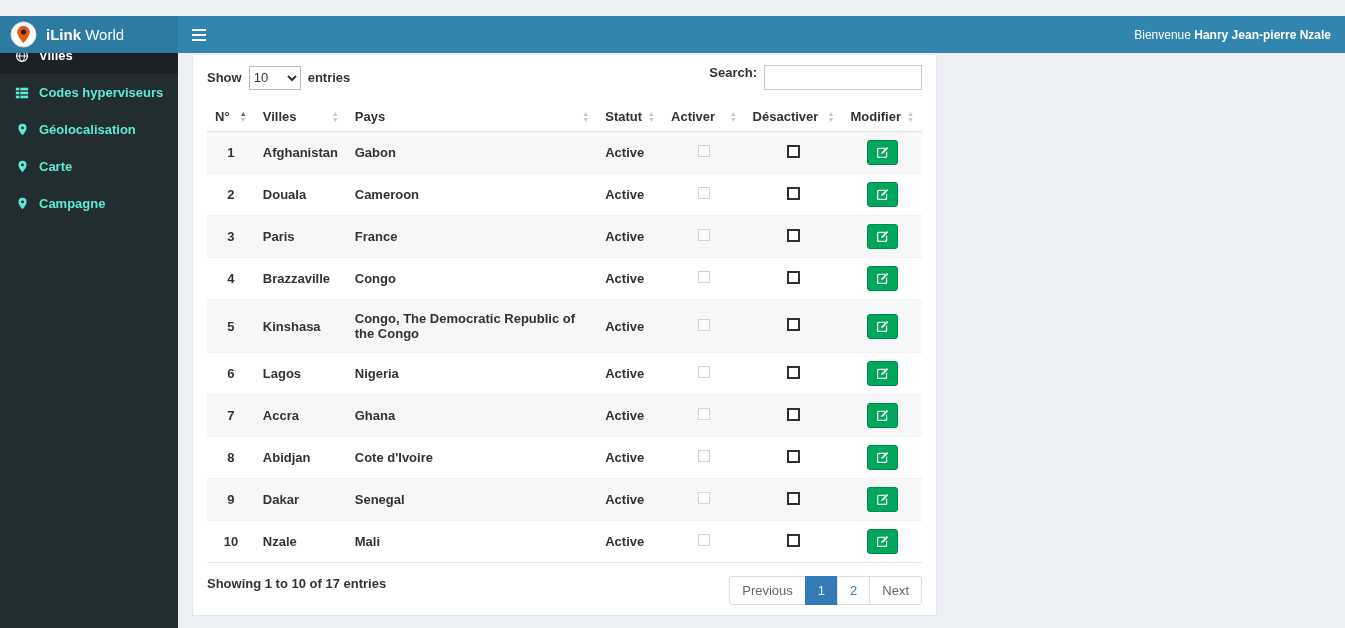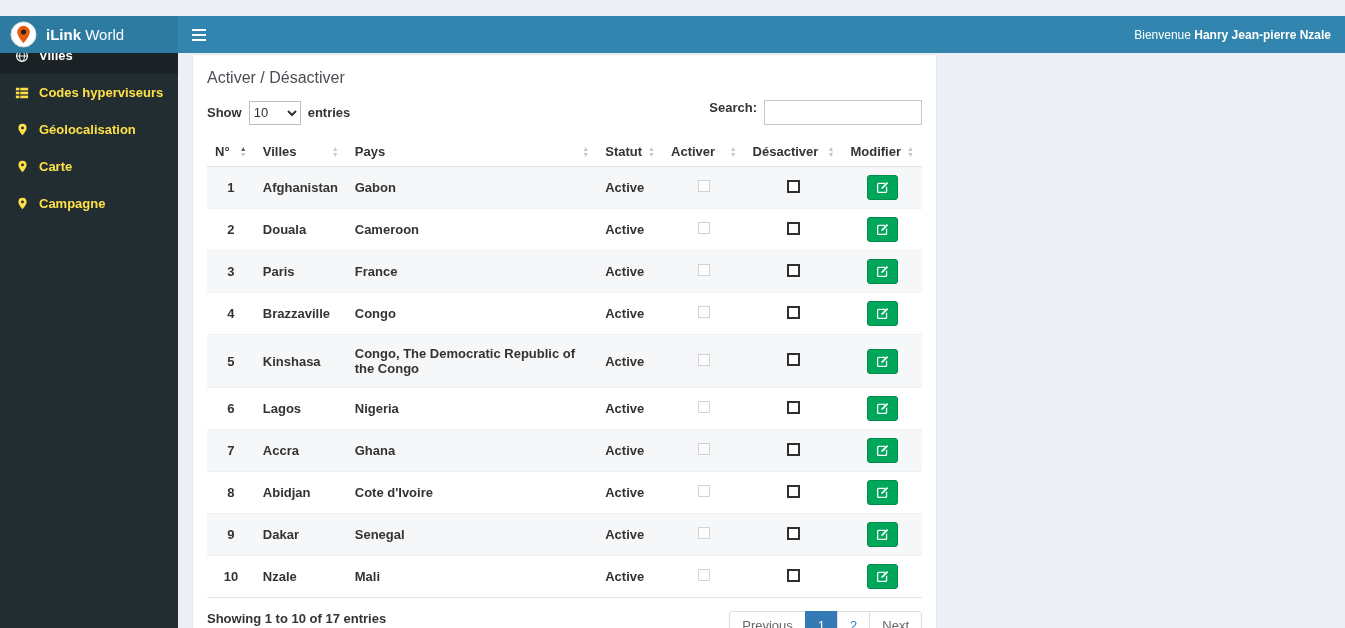--- a/index.html
+++ b/index.html
@@ -20,21 +20,21 @@
   .logo{display:inline-flex}
   .navbar{flex:1;background:var(--topbar);display:flex;align-items:center;justify-content:space-between}
   .hamburger{width:42px;height:37px;display:flex;flex-direction:column;justify-content:center;align-items:center;gap:3px;cursor:pointer}
   .hamburger span{width:14px;height:2px;background:#fff}
   .welcome{color:#fff;font-size:12px;padding-right:14px}
   .welcome b{font-weight:700}
 
   
   .sidebar{position:absolute;top:37px;left:0;bottom:0;width:178px;background:var(--sidebar-bg)}
   .sidebar ul{list-style:none;margin:0;padding:0}
-  .sidebar li{display:flex;align-items:center;gap:9px;padding:11px 14px;color:#fde047;font-size:13px;font-weight:600;cursor:pointer}
+  .sidebar li{display:flex;align-items:center;gap:9px;padding:11px 14px;color:#5eead4;font-size:13px;font-weight:600;cursor:pointer}
   .sidebar li.active{background:var(--sidebar-active-bg);color:#fff}
   .s-icon{width:16px;display:inline-flex;justify-content:center}
 
   
   .content{margin-left:178px;padding:8px 13px 0 14px}
   .page-title{font-size:20px;font-weight:600;color:#3d4349;margin:8px 0 15px 1px}
   .layout-row{display:flex;align-items:flex-start;justify-content:space-between}
   .panel{background:#fff;border:1px solid #e4e7eb}
   .table-panel{width:745px;padding:10px 14px 6px}
   .panel-title{font-size:16px;font-weight:500;color:#4a4f54;margin:4px 0 13px}
@@ -163,21 +163,20 @@
     <span class="s-label">Campagne</span>
   </li>
 </ul>
   </aside>
 
   <main class="content">
     <h1 class="page-title">Modification et Activation des villes</h1>
 
     <div class="layout-row">
       <section class="panel table-panel">
-        <h2 class="panel-title">Activer / Désactiver</h2>
 
         <div class="table-controls">
           <div class="show-group">
             <span>Show</span>
             <select><option>10</option></select>
             <span>entries</span>
           </div>
           <div class="search-group">
             <label>Search:</label>
             <input type="text" value="" style="">

